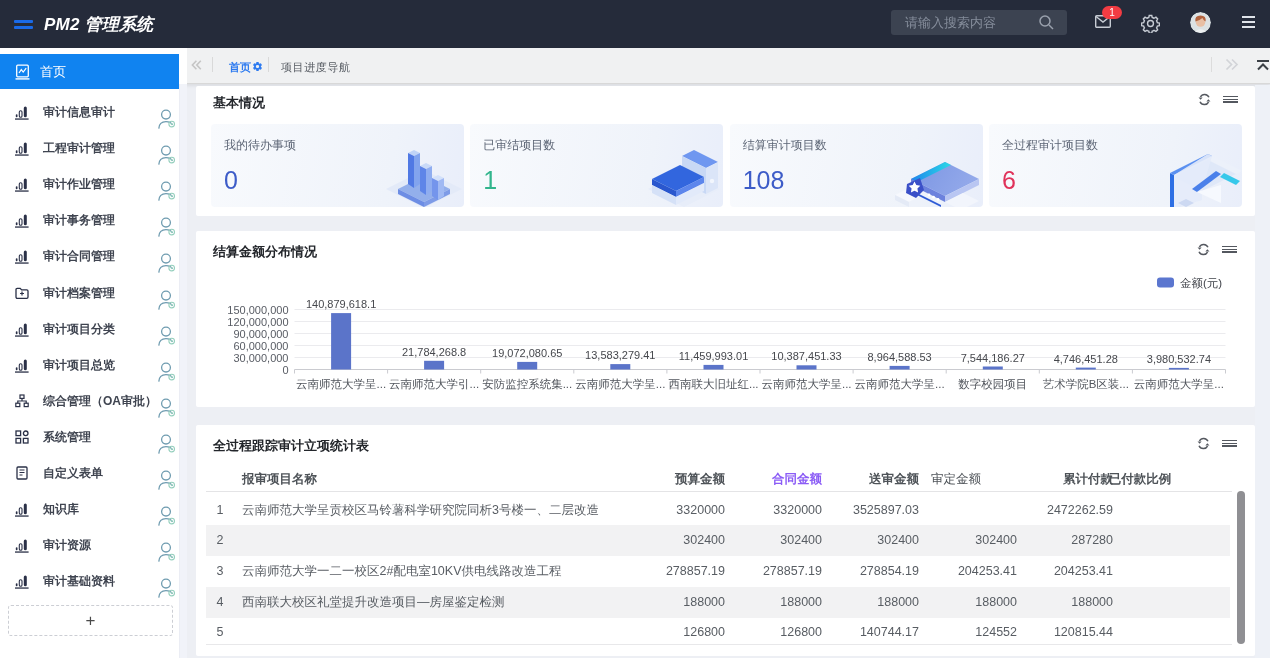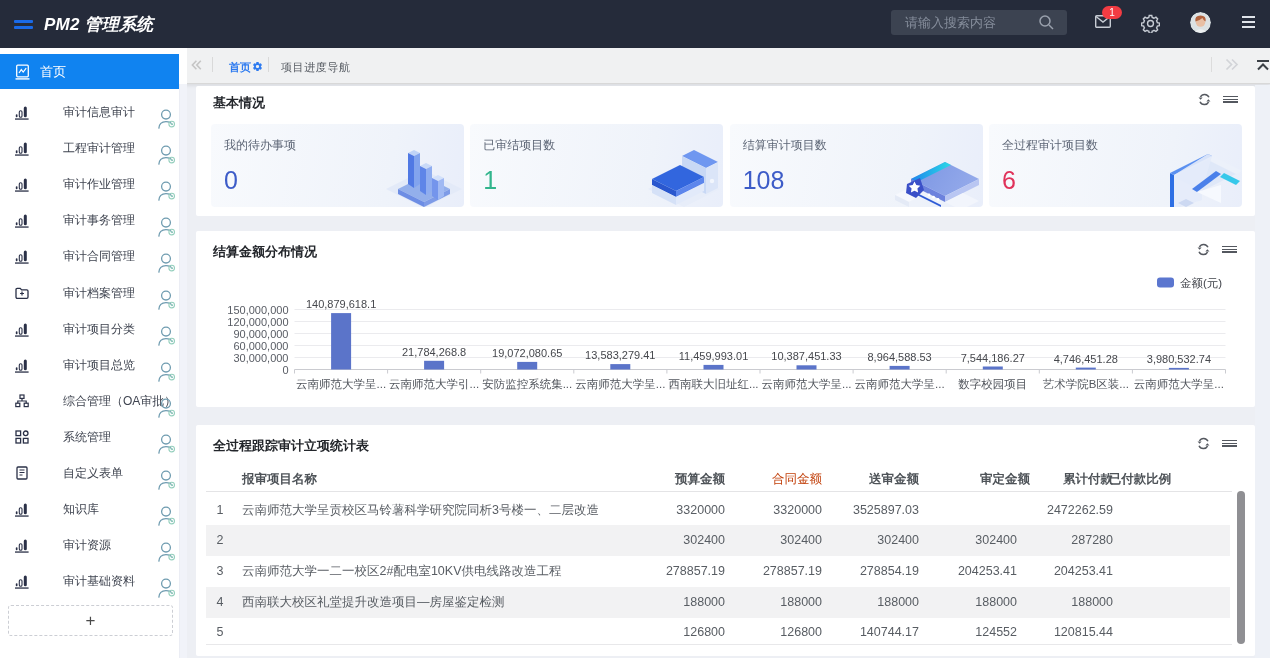--- a/index.html
+++ b/index.html
@@ -9,21 +9,21 @@
 #topbar{position:absolute;left:0;top:0;width:1270px;height:48px;background:#252b3a;}
 #logo{position:absolute;left:44px;top:13px;color:#fff;font-size:17px;font-weight:bold;letter-spacing:.2px;font-style:italic;}
 #burger i{position:absolute;left:14px;width:19px;height:3px;background:#1a6ae8;border-radius:1px;}
 #search{position:absolute;left:891px;top:10px;width:176px;height:25px;background:#3c4351;border-radius:3px;color:#868e9c;font-size:13px;line-height:25px;padding-left:14px;}
 
 #sidebar{position:absolute;left:0;top:48px;width:187px;height:610px;background:#fff;}
 #sidetrack{position:absolute;left:179px;top:84px;width:8px;height:574px;background:#f1f3f9;border-left:1px solid #ebedf4;}
 #active{position:absolute;left:0;top:54px;width:179px;height:35px;background:#1083f0;color:#fff;font-size:13px;line-height:35px;}
 #active span{margin-left:40px;}
 .mi{position:absolute;left:0;width:179px;height:36px;color:#3f4450;font-size:12px;line-height:36px;}
-.mi b{font-weight:normal;margin-left:63px;}
+.mi b{font-weight:bold;margin-left:43px;}
 .mi svg.ic{position:absolute;left:15px;top:11px;}
 .mi svg.per{position:absolute;left:156px;top:14px;}
 #plusbtn{position:absolute;left:8px;top:605px;width:165px;height:31px;border:1px dashed #ccced4;border-radius:3px;color:#4a4a4a;font-size:17px;text-align:center;line-height:29px;}
 
 #tabbar{position:absolute;left:180px;top:48px;width:1090px;height:36px;background:#f0f1f2;border-bottom:1px solid #d8d8d8;box-shadow:0 2px 3px rgba(0,0,0,0.08);}
 
 .panel{position:absolute;background:#fff;border-radius:2px;width:1059px;left:196px;}
 .ptitle{position:absolute;left:17px;font-size:13px;font-weight:bold;color:#23262b;}
 .statcard{position:absolute;top:38px;width:253px;height:83px;border-radius:4px;background:linear-gradient(100deg,#f8fafd 0%,#eff3fa 70%,#e9eefa 100%);overflow:hidden;}
 .statcard .lb{position:absolute;left:13px;top:13px;font-size:12px;color:#5c6575;}
@@ -451,23 +451,23 @@
       <path d="M11.8 4.6 A5.1 5.1 0 0 0 2.6 4.2 M2.2 9.4 A5.1 5.1 0 0 0 11.4 9.8" fill="none" stroke="#54585f" stroke-width="1.6"></path>
       <path d="M0.6 4.9 L5 4.9 L2.8 7.3z" fill="#54585f"></path>
       <path d="M13.4 9.1 L9 9.1 L11.2 6.7z" fill="#54585f"></path>
     </svg>
     <div class="abs" style="left:1026px;top:14.6px;width:15px;height:1.5px;background:#54585f"></div>
     <div class="abs" style="left:1026px;top:17.5px;width:15px;height:1.5px;background:#54585f"></div>
     <div class="abs" style="left:1026px;top:20.4px;width:15px;height:1.5px;background:#54585f"></div>
 </div>
 <div class="abs" style="left:242px;top:471px;font-size:12.5px;font-weight:bold;color:#4e5358;">报审项目名称</div>
 <div class="abs" style="left:635px;top:471px;width:90px;text-align:right;font-size:12.5px;font-weight:bold;color:#4e5358;">预算金额</div>
-<div class="abs" style="left:732px;top:471px;width:90px;text-align:right;font-size:12.5px;font-weight:normal;color:#c2410c;">合同金额</div>
+<div class="abs" style="left:732px;top:471px;width:90px;text-align:right;font-size:12.5px;font-weight:bold;color:#8b5cf6;">合同金额</div>
 <div class="abs" style="left:829px;top:471px;width:90px;text-align:right;font-size:12.5px;font-weight:bold;color:#4e5358;">送审金额</div>
-<div class="abs" style="left:940px;top:471px;width:90px;text-align:right;font-size:12.5px;font-weight:bold;color:#4e5358;">审定金额</div>
+<div class="abs" style="left:891px;top:471px;width:90px;text-align:right;font-size:12.5px;font-weight:normal;color:#4e5358;">审定金额</div>
 <div class="abs" style="left:1023px;top:471px;width:90px;text-align:right;font-size:12.5px;font-weight:bold;color:#4e5358;">累计付款</div>
 <div class="abs" style="left:1095px;top:471px;width:90px;text-align:center;font-size:12.5px;font-weight:bold;color:#4e5358;">已付款比例</div>
 <div class="abs" style="left:206px;top:491px;width:1026px;height:1px;background:#e4e4e6"></div>
 <div class="trow" style="top:494.5px;">
     <div class="num">1</div>
     <div class="nm">云南师范大学呈贡校区马铃薯科学研究院同析3号楼一、二层改造</div>
     <div class="c" style="left:419px;width:100px;">3320000</div>
     <div class="c" style="left:516px;width:100px;">3320000</div>
     <div class="c" style="left:613px;width:100px;">3525897.03</div>
     <div class="c" style="left:711px;width:100px;"></div>

